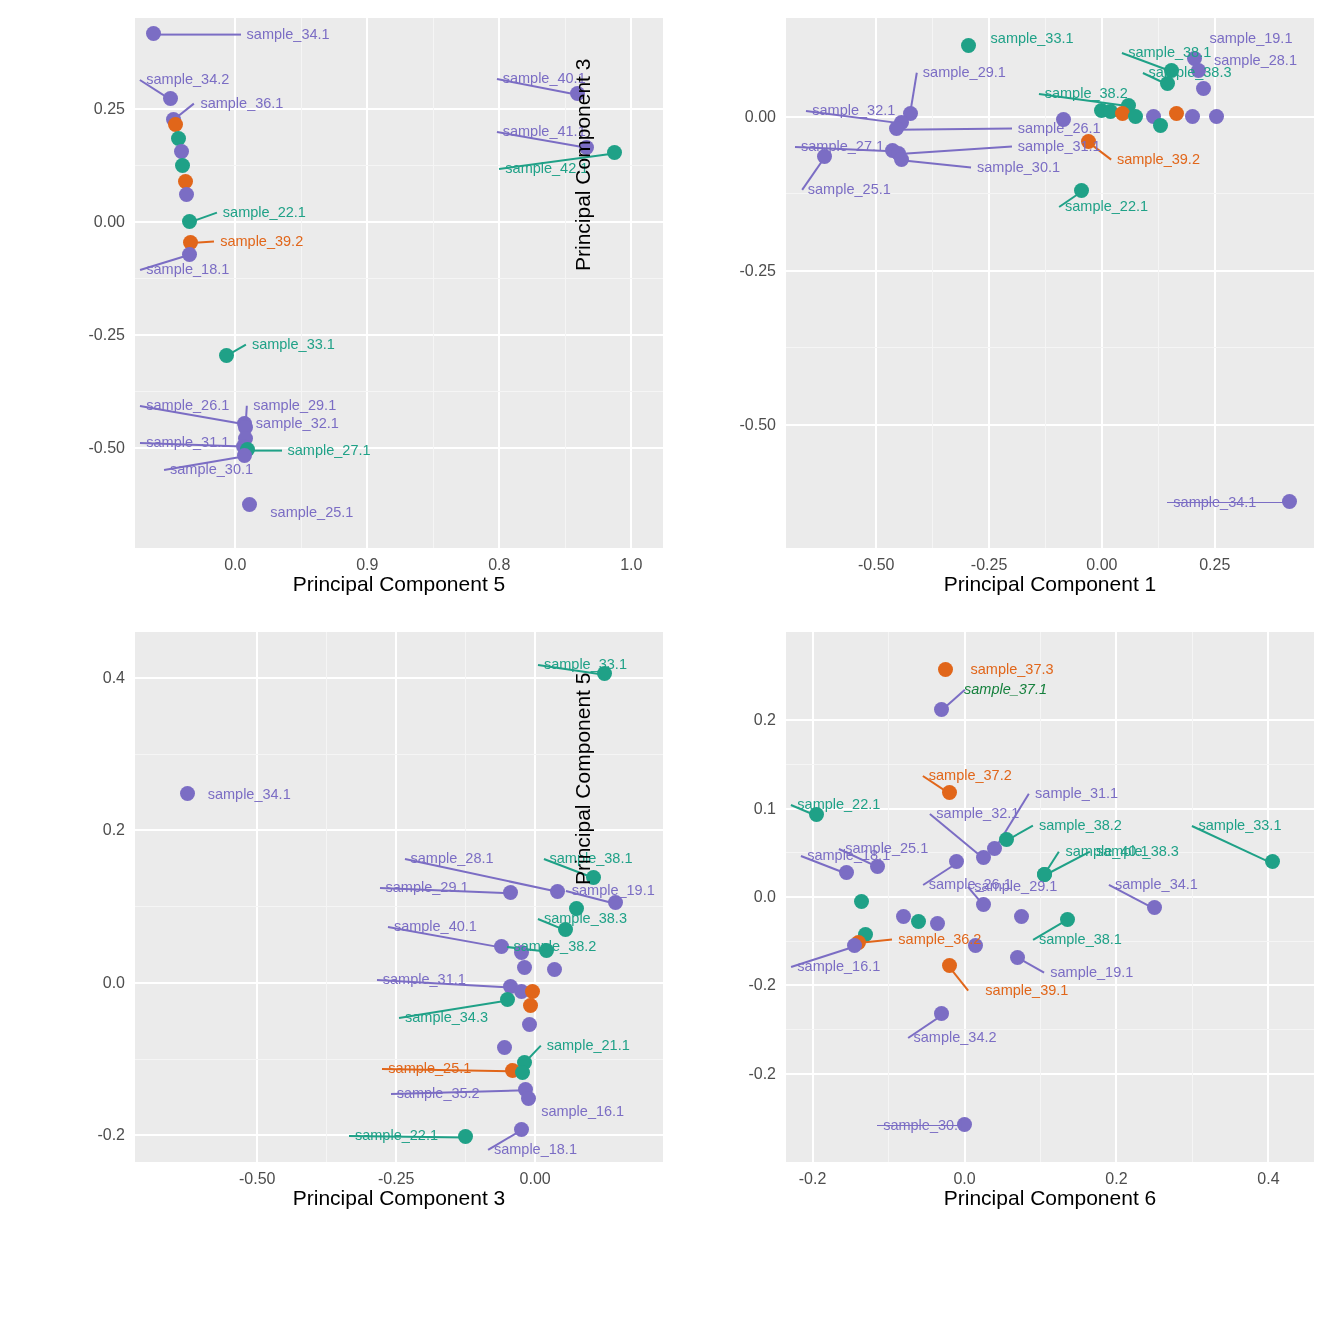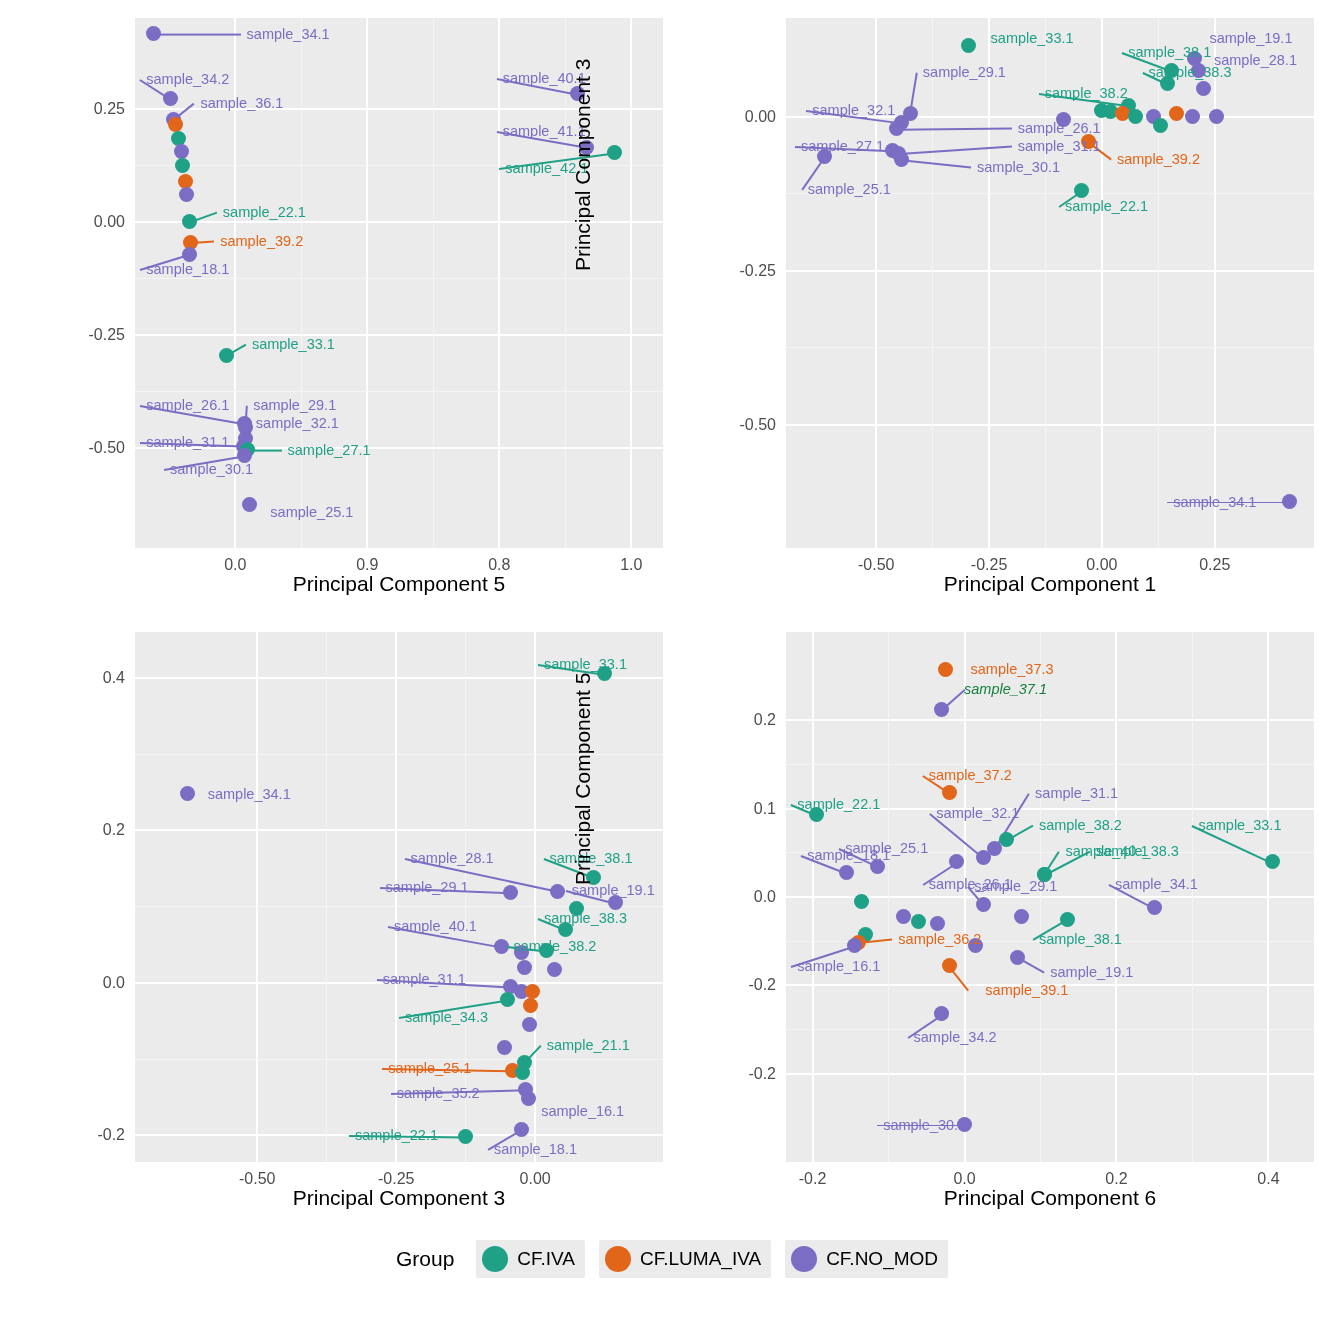--- a/index.html
+++ b/index.html
@@ -369,28 +369,13 @@
       <div class="tick-label" style="left: 1116.47px; top: 1170px; transform: translateX(-50%);">0.2</div>
       <div class="tick-label" style="left: 1268.42px; top: 1170px; transform: translateX(-50%);">0.4</div>
       <div class="tick-label" style="top: 1073.67px; left: 776px; transform: translate(-100%, -50%);">-0.2</div>
       <div class="tick-label" style="top: 985.333px; left: 776px; transform: translate(-100%, -50%);">-0.2</div>
       <div class="tick-label" style="top: 897px; left: 776px; transform: translate(-100%, -50%);">0.0</div>
       <div class="tick-label" style="top: 808.667px; left: 776px; transform: translate(-100%, -50%);">0.1</div>
       <div class="tick-label" style="top: 720.333px; left: 776px; transform: translate(-100%, -50%);">0.2</div>
       <div class="axis-title" style="left: 1050px; top: 1186px; transform: translateX(-50%);">Principal Component 6</div>
       <div class="axis-title y" style="left: 677px; top: 897px; transform: translate(-50%, -50%) rotate(-90deg);">Principal Component 5</div>
     </div>
-    <div class="legend"><div class="legend-inner">
-        <span class="legend-title">Group</span>
-        <span class="legend-item">
-          <span class="legend-key" style="background: rgb(31, 161, 135);"></span>
-          <span class="legend-label">CF.IVA</span>
-        </span>
-        <span class="legend-item">
-          <span class="legend-key" style="background: rgb(225, 102, 26);"></span>
-          <span class="legend-label">CF.LUMA_IVA</span>
-        </span>
-        <span class="legend-item">
-          <span class="legend-key" style="background: rgb(123, 109, 196);"></span>
-          <span class="legend-label">CF.NO_MOD</span>
-        </span>
-      </div></div>
   </div>
 
 </body></html>

